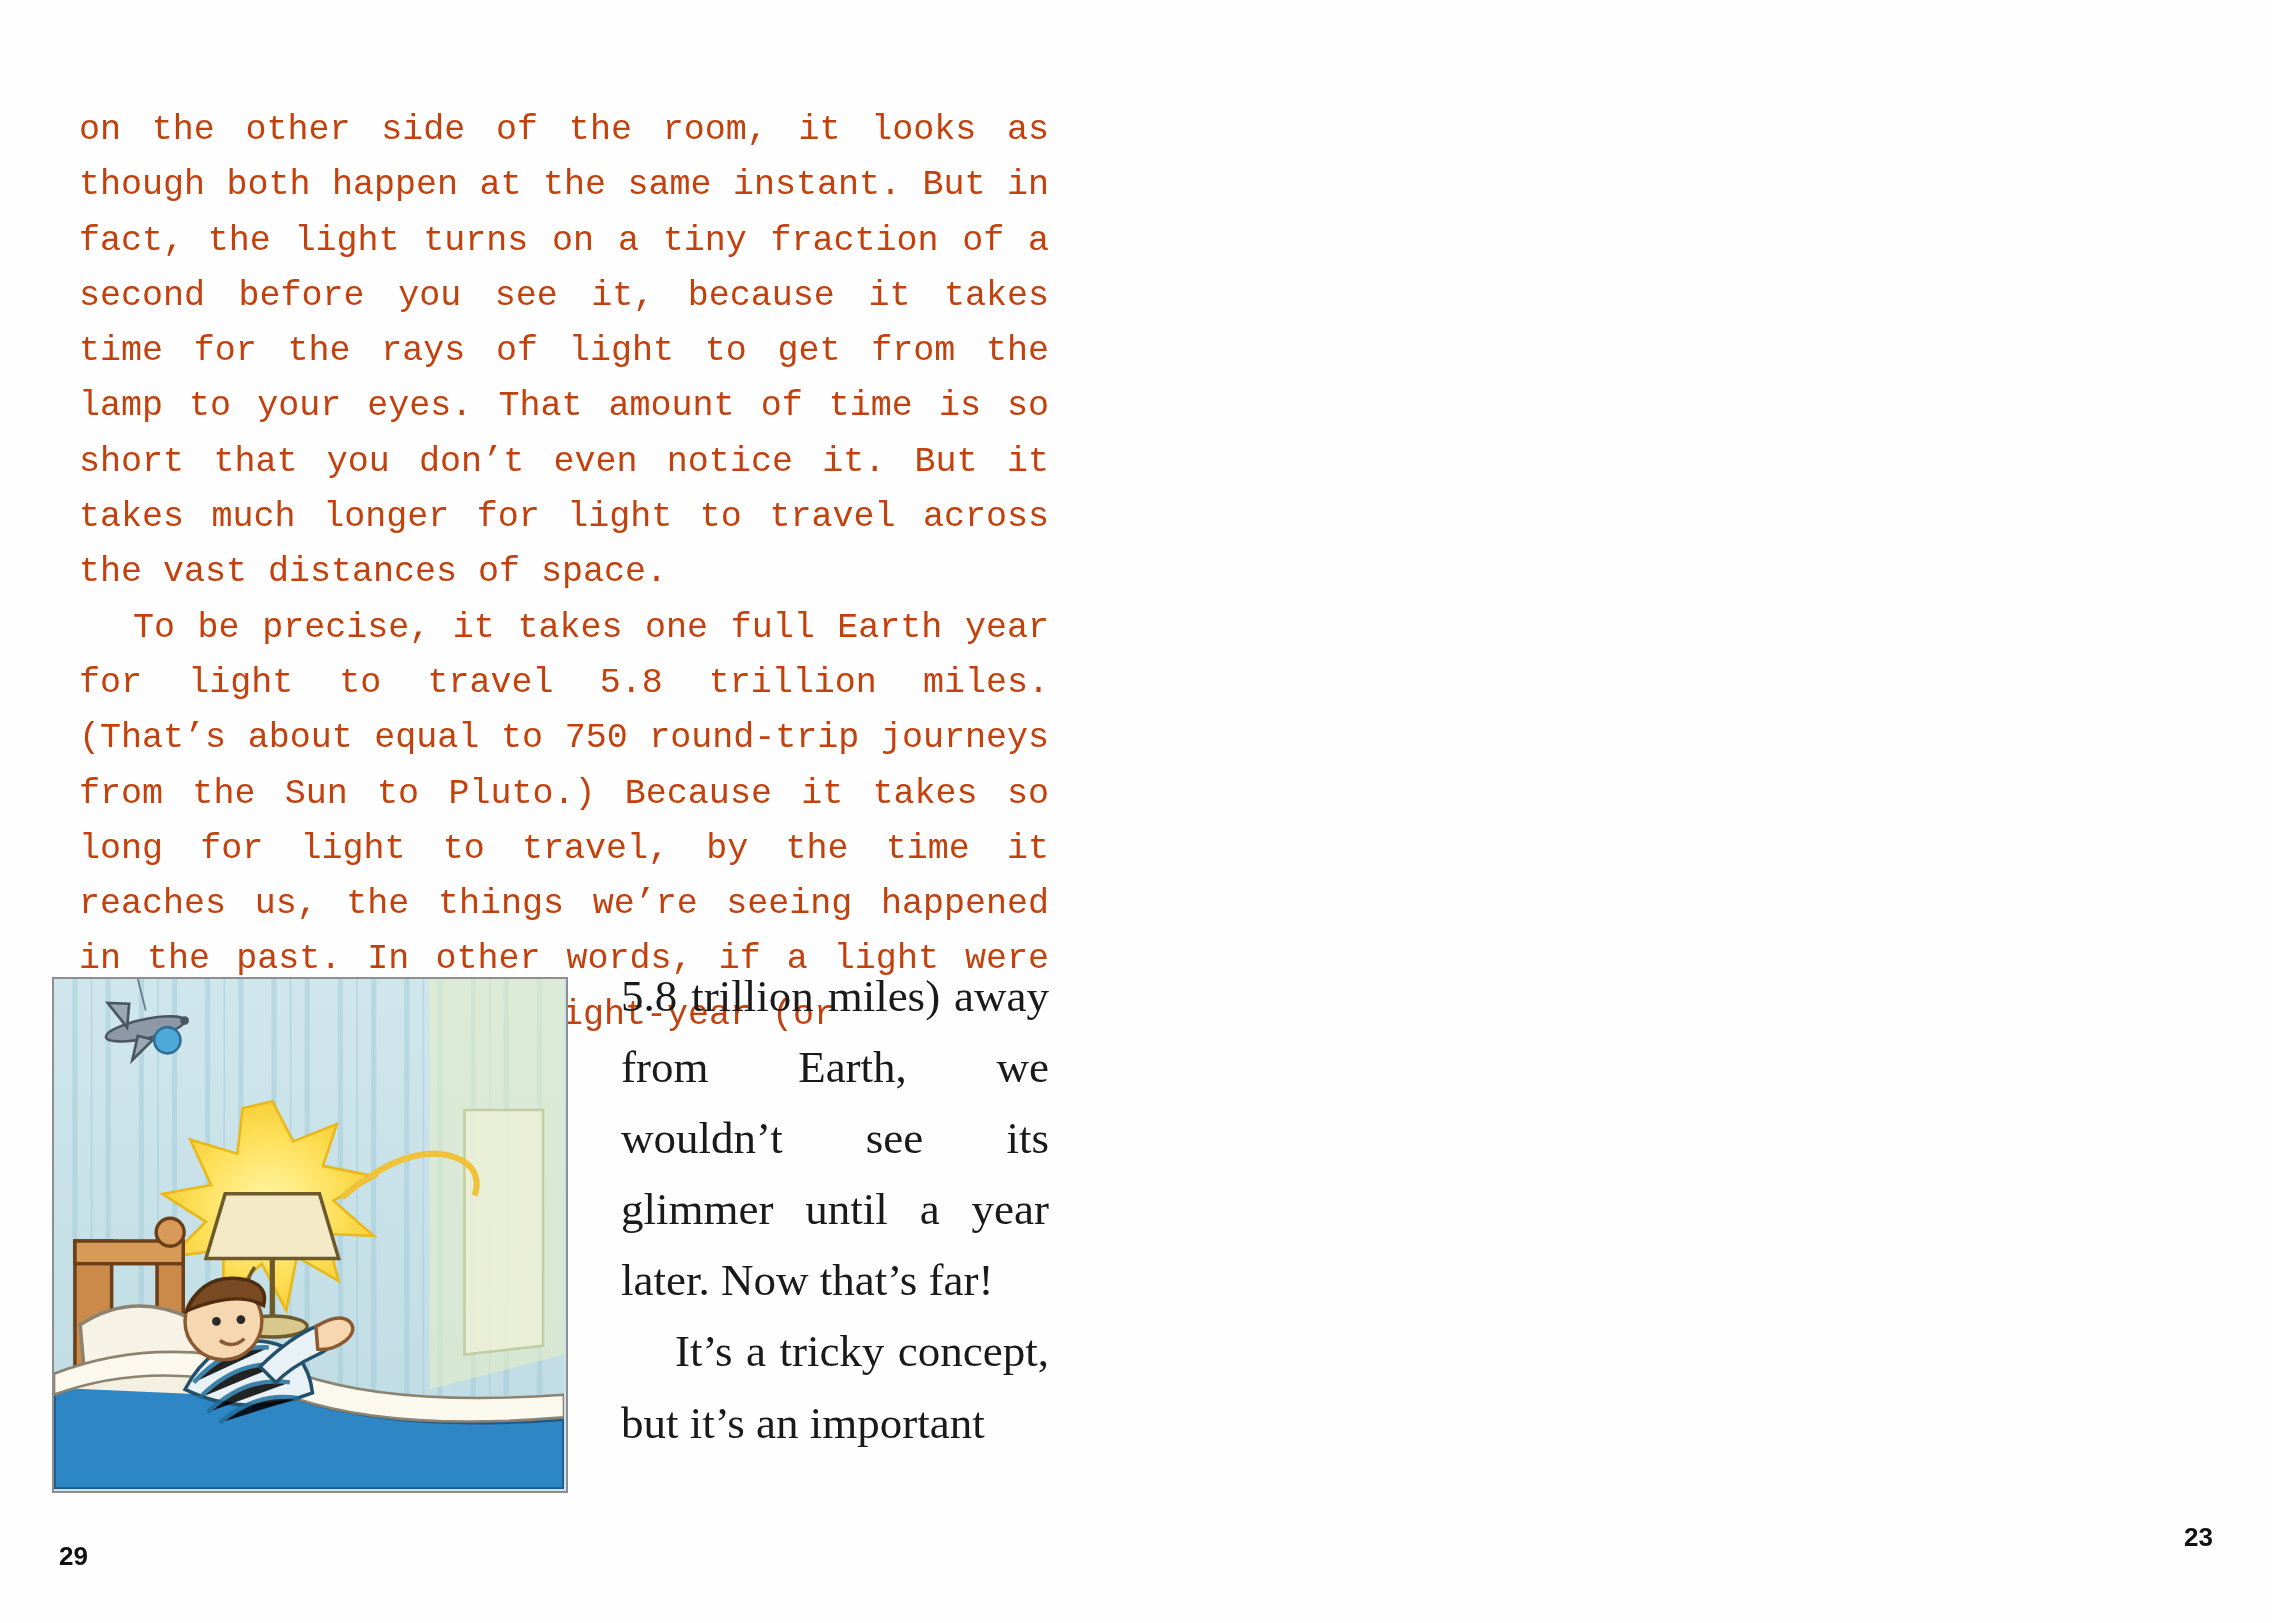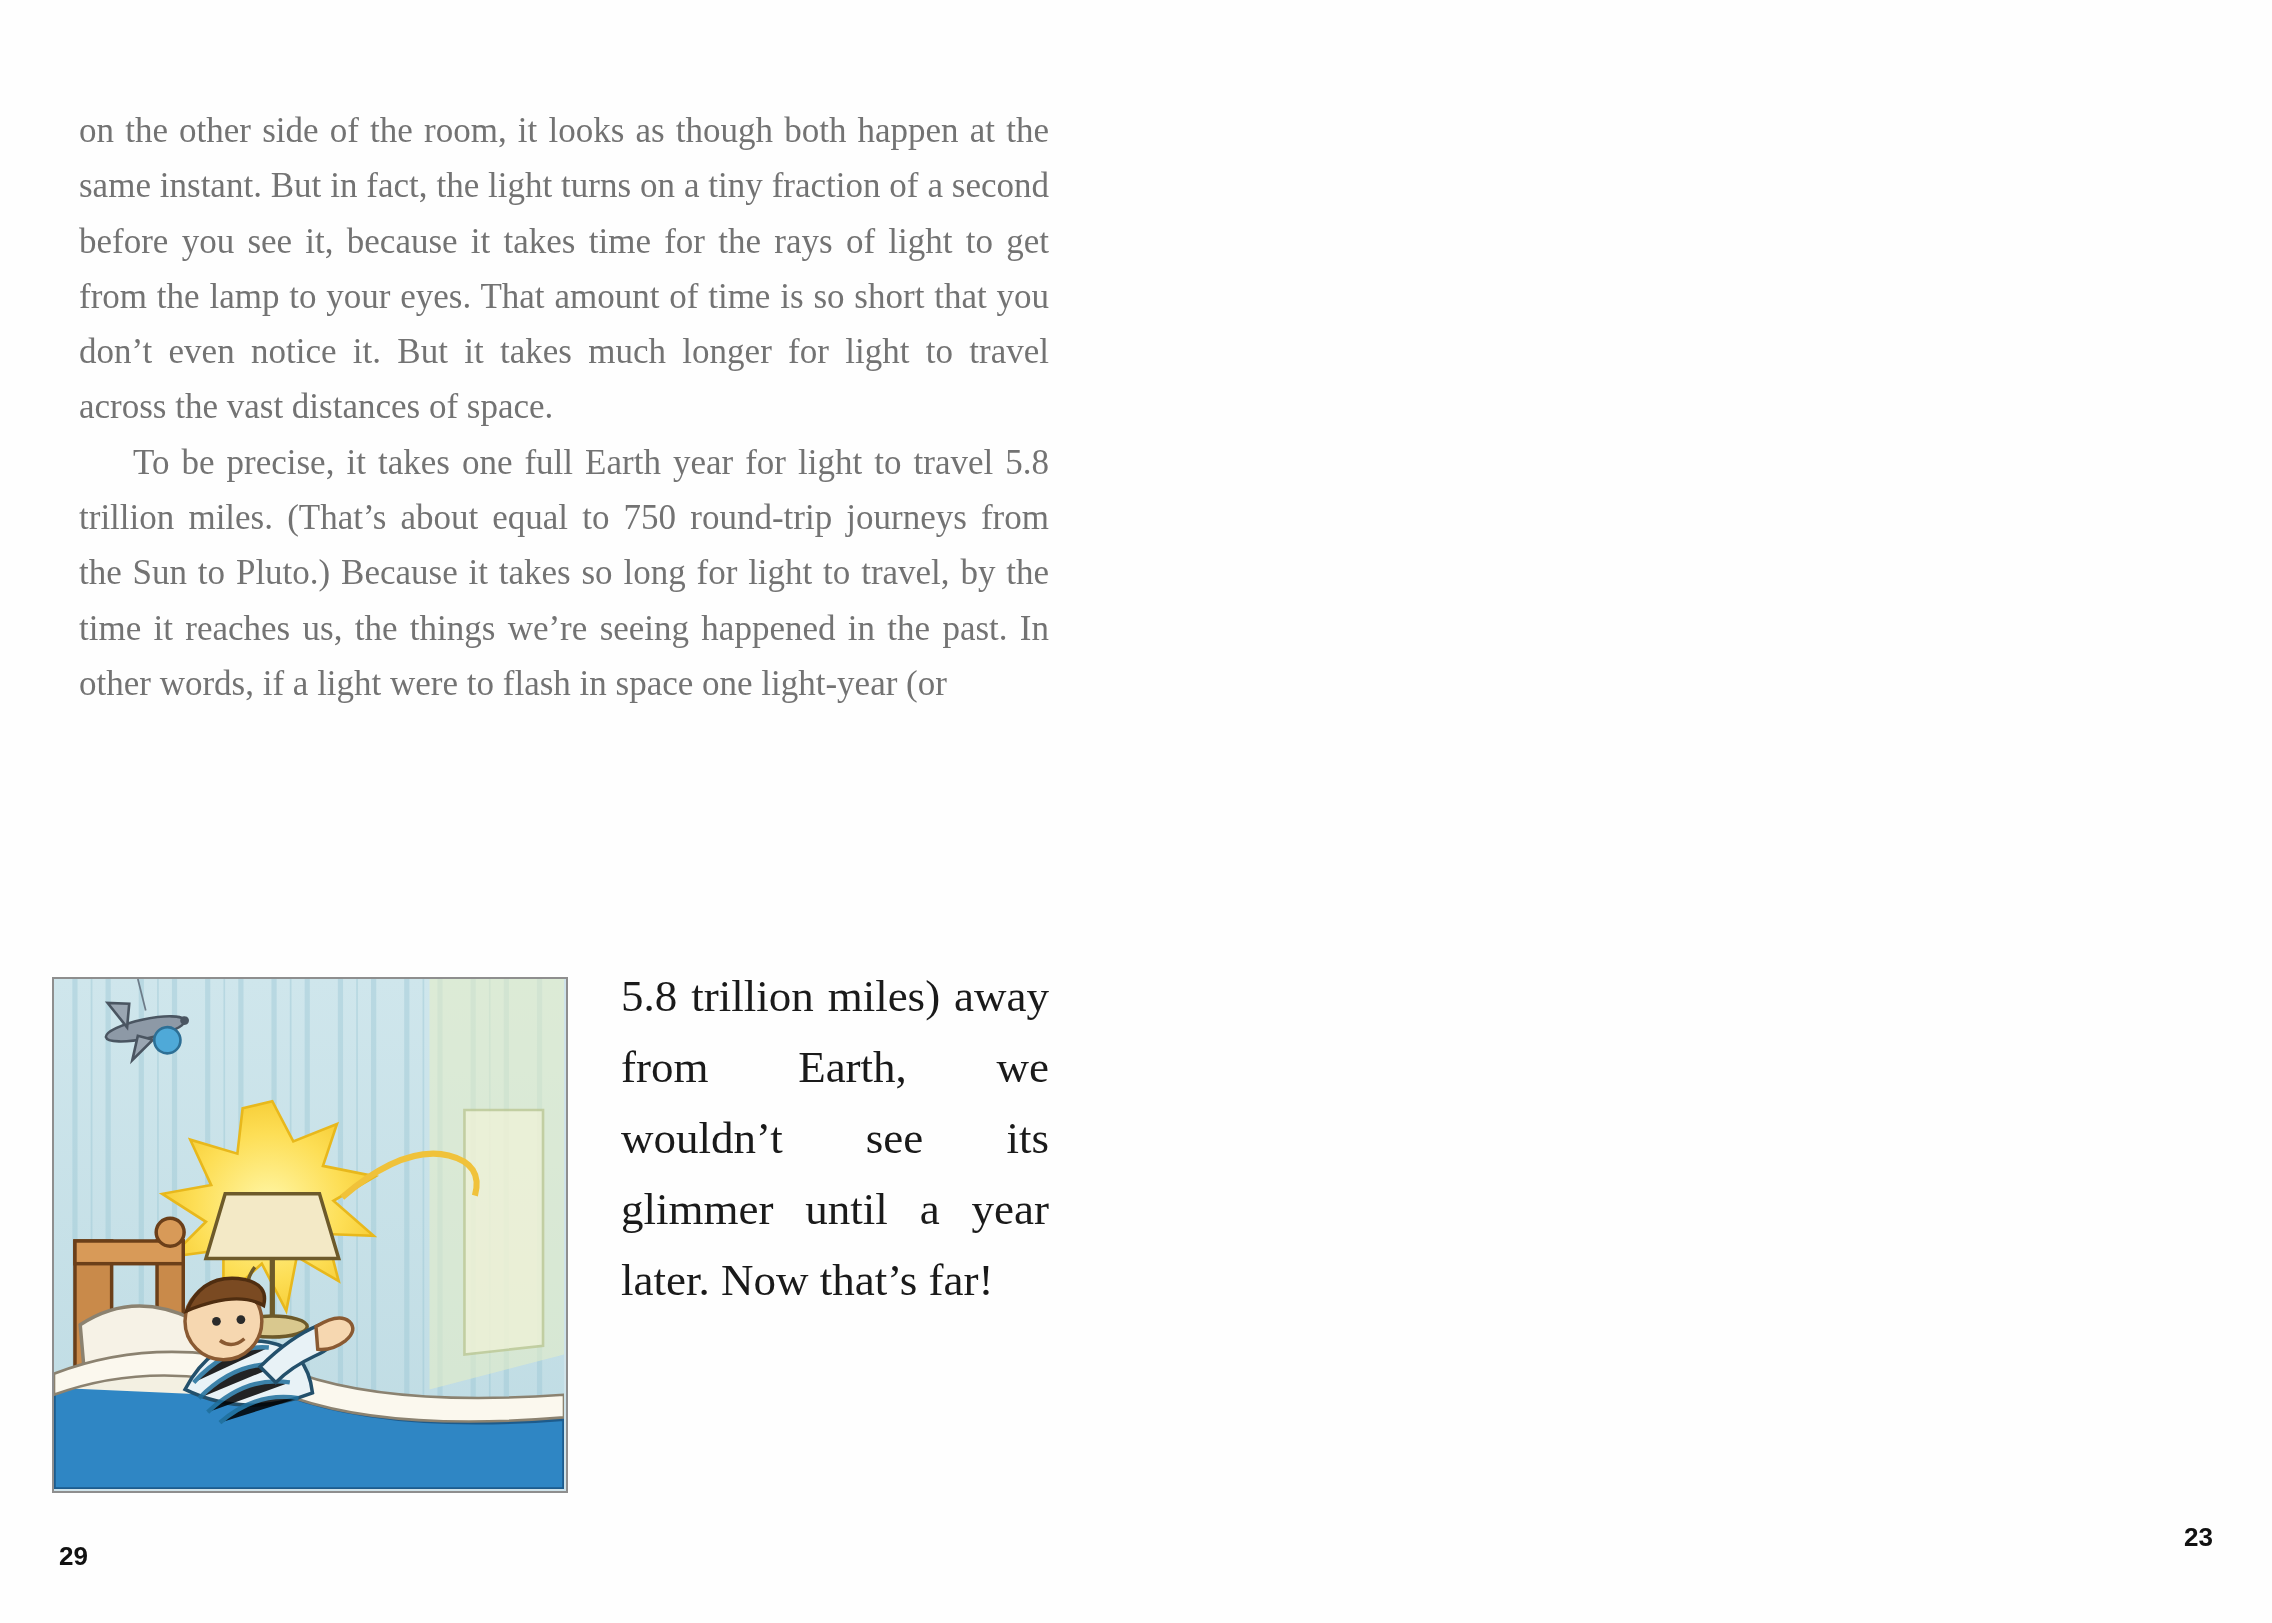--- a/index.html
+++ b/index.html
@@ -38,22 +38,22 @@
     left: 79px;
     top: 103px;
     width: 970px;
   }
   p.body {
     margin: 0;
     font-size: 35px;
     line-height: 1.58;
     text-align: justify;
     text-justify: inter-word;
-    font-family: Liberation Serif, serif;
-    color: #737373;
+    font-family: Liberation Mono, monospace;
+    color: #c2410c;
   }
   p.body.indent { text-indent: 54px; }
 
   
   .illus-wrap {
     position: absolute;
     left: 52px;
     top: 977px;
     width: 516px;
     height: 524px;
@@ -210,20 +210,21 @@
             <circle cx="186" cy="392" r="5" fill="#2b2b2b"></circle>
             <circle cx="214" cy="390" r="5" fill="#2b2b2b"></circle>
             <path d="M190 414 q14 10 28 -2" fill="none" stroke="#8a5a32" stroke-width="4"></path>
           </g>
         </svg>
       </div>
     </div>
 
     <div class="bottom-text">
       <p>5.8 trillion miles) away from Earth, we wouldn’t see its glimmer until a year later. Now that’s far!</p>
+      <p class="indent">It’s a tricky concept, but it’s an important</p>
     </div>
 
     <div class="folio folio-left">29</div>
   </div>
 
   <div class="page-right">
 
     <div class="folio folio-right">23</div>
   </div>
 

